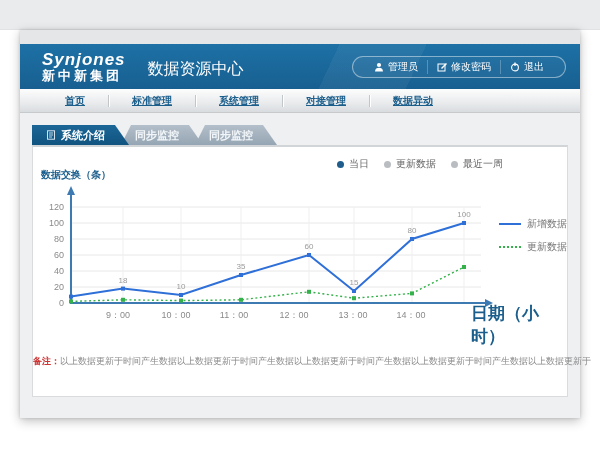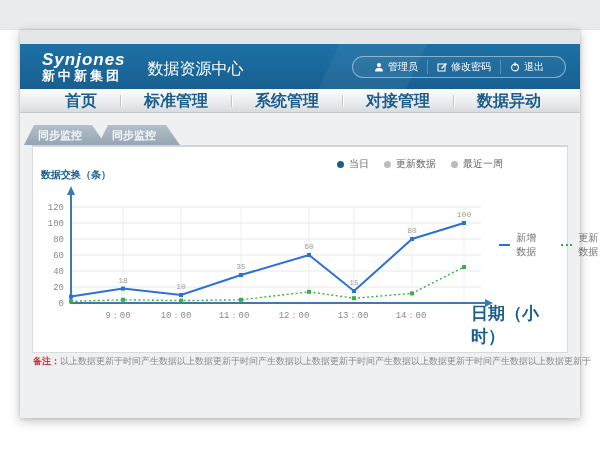--- a/index.html
+++ b/index.html
@@ -26,49 +26,49 @@
              border:1px solid rgba(255,255,255,.45); border-radius:12px;
              padding:3px 12px; position:relative; background:rgba(255,255,255,.04); }
   .user-item { display:flex; align-items:center; gap:4px; color:#fff; font-size:10px;
                padding:0 9px; cursor:pointer; white-space:nowrap; }
   .user-item + .user-item { border-left:1px solid rgba(255,255,255,.25); }
   .uicon { width:10px; height:10px; display:block; }
 
   
   .nav { height:24px; background:linear-gradient(180deg,#fdfdfd 0%,#e9ebed 60%,#d9dcdf 100%);
          border-bottom:1px solid #c7cacd; display:flex; align-items:center; padding-left:22px; }
-  .nav-item { font-size:16px; font-weight:bold; color:#1b5e8c; padding:0 23px;
-              height:24px; line-height:24px; cursor:pointer; }
+  .nav-item { font-size:10px; font-weight:bold; color:#1b5e8c; padding:0 23px;
+              height:24px; line-height:24px; cursor:pointer;text-decoration:underline; }
   .nav-sep { width:1px; height:12px; background:#c2c6c9; box-shadow:1px 0 0 #fff; }
 
   
   .content { flex:1; background:#eef0f2; padding:12px 12px 0 12px; }
   .tabs { display:flex; align-items:flex-end; height:20px; position:relative; z-index:2; }
   .tab { height:20px; line-height:20px; font-size:11px; font-weight:bold; color:#f2f6f9;
          padding:0 24px 0 14px; cursor:pointer; display:flex; align-items:center; gap:5px;
          background:linear-gradient(180deg,#b3bfca,#96a5b3);
          clip-path:polygon(10px 0, calc(100% - 14px) 0, 100% 100%, 0 100%); margin-left:-8px; }
   .tab.active { background:linear-gradient(180deg,#1b6697,#115480); color:#fff;
                 clip-path:polygon(0 0, calc(100% - 14px) 0, 100% 100%, 0 100%);
                 margin-left:0; z-index:3; }
   .ticon { width:10px; height:10px; display:block; }
 
-  .panel { position:relative; width:536px; height:208px; background:#fff;
-           border:1px solid #d9dbdd; border-top:2px solid #d2d5d8;font-family:Liberation Mono, monospace; }
+  .panel { position:relative; width:536px; height:252px; background:#fff;
+           border:1px solid #d9dbdd; border-top:2px solid #d2d5d8; }
 
   .radios { position:absolute; top:10px; right:64px; display:flex; gap:15px; }
   .radio { display:flex; align-items:center; gap:5px; font-size:10px; color:#666; cursor:pointer; }
   .dot { width:7px; height:7px; border-radius:50%; background:#b9bdc1; }
   .dot.sel { background:#1e5d8c; }
 
   .y-title { position:absolute; left:8px; top:21px; font-size:10px; font-weight:bold; color:#1b5e8c; }
   .x-title { position:absolute; left:438px; top:155px; font-size:17px; font-weight:bold; color:#1b5e8c; }
   #chart { position:absolute; left:0; top:20px; }
 
-  .legend { position:absolute; left:466px; top:84px; display:flex; flex-direction:row; gap:24px; }
+  .legend { position:absolute; left:466px; top:70px; display:flex; flex-direction:column; gap:9px; }
   .legend-item { display:flex; align-items:center; gap:6px; font-size:10px; color:#777; cursor:pointer; }
   .sample { width:22px; height:0; display:block; }
   .sample.solid  { border-top:2px solid #2e6fd8; }
   .sample.dotted { border-top:2px dotted #34b14a; }
 
   .note { position:absolute; left:0; top:208px; width:100%; text-align:center;
           font-size:9px; color:#8a8a8a; white-space:nowrap; }
   .note-red { color:#cc3333; font-weight:bold; }
 </style>
 </head>
@@ -119,20 +119,29 @@
       <span class="nav-sep"></span>
       <span class="nav-item">系统管理</span>
       <span class="nav-sep"></span>
       <span class="nav-item">对接管理</span>
       <span class="nav-sep"></span>
       <span class="nav-item">数据异动</span>
     </nav>
 
     <div class="content">
       <div class="tabs">
+        <div class="tab active">
+          <svg class="ticon" viewBox="0 0 10 10">
+            <rect x="1.5" y="0.8" width="7" height="8.4" fill="none" stroke="#d4e3ee" stroke-width="1"></rect>
+            <line x1="3" y1="3" x2="7" y2="3" stroke="#d4e3ee" stroke-width="0.9"></line>
+            <line x1="3" y1="5" x2="7" y2="5" stroke="#d4e3ee" stroke-width="0.9"></line>
+            <line x1="3" y1="7" x2="6" y2="7" stroke="#d4e3ee" stroke-width="0.9"></line>
+          </svg>
+          <span>系统介绍</span>
+        </div>
         <div class="tab">
           <span>同步监控</span>
         </div>
         <div class="tab">
           <span>同步监控</span>
         </div>
       </div>
 
       <div class="panel">
         <div class="radios">

